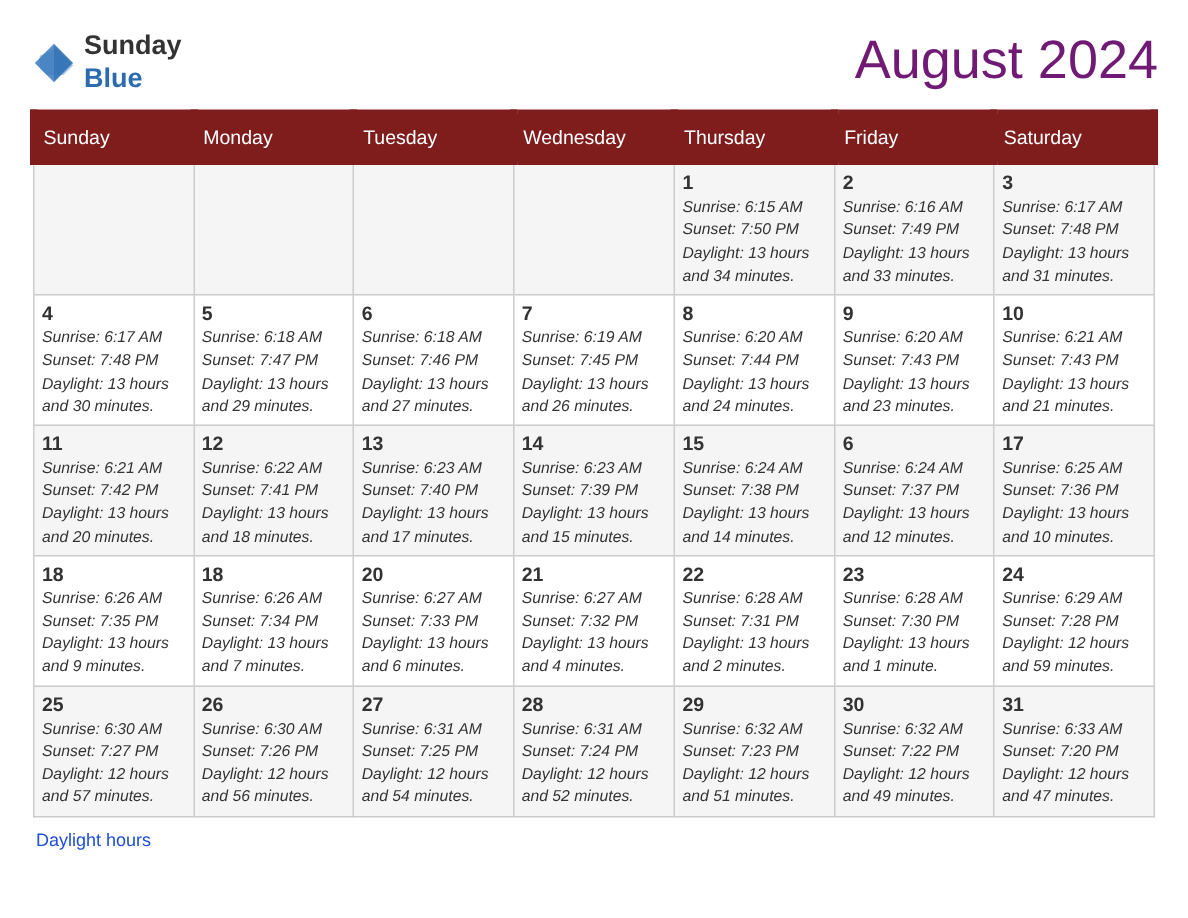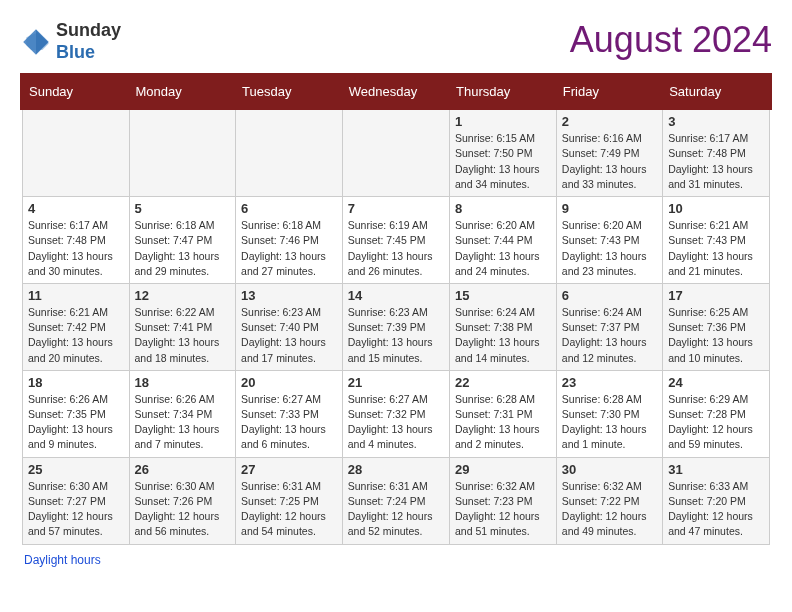--- a/index.html
+++ b/index.html
@@ -74,20 +74,21 @@
       font-size: 13px;
       font-weight: bold;
       color: #333;
       display: block;
       margin-bottom: 2px;
     }
     .day-detail {
       color: #333;
       font-size: 10.5px;
       line-height: 1.45;
+      font-style: italic;
     }
     .empty-cell {
       background: #fff !important;
     }
     tbody tr:nth-child(odd) td.empty-cell {
       background: #f5f5f5 !important;
     }
     .footer {
       margin-top: 8px;
       font-size: 12px;

